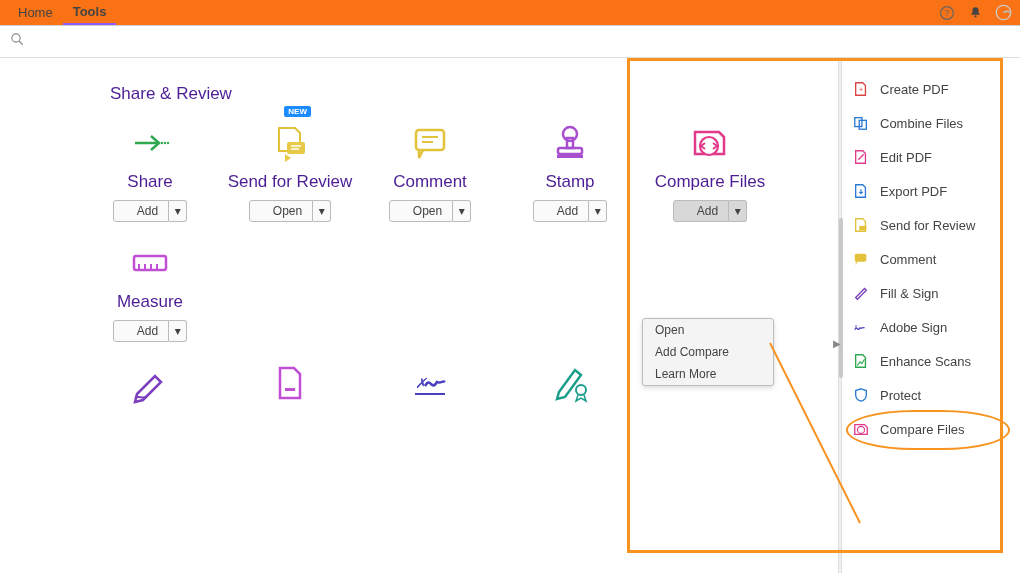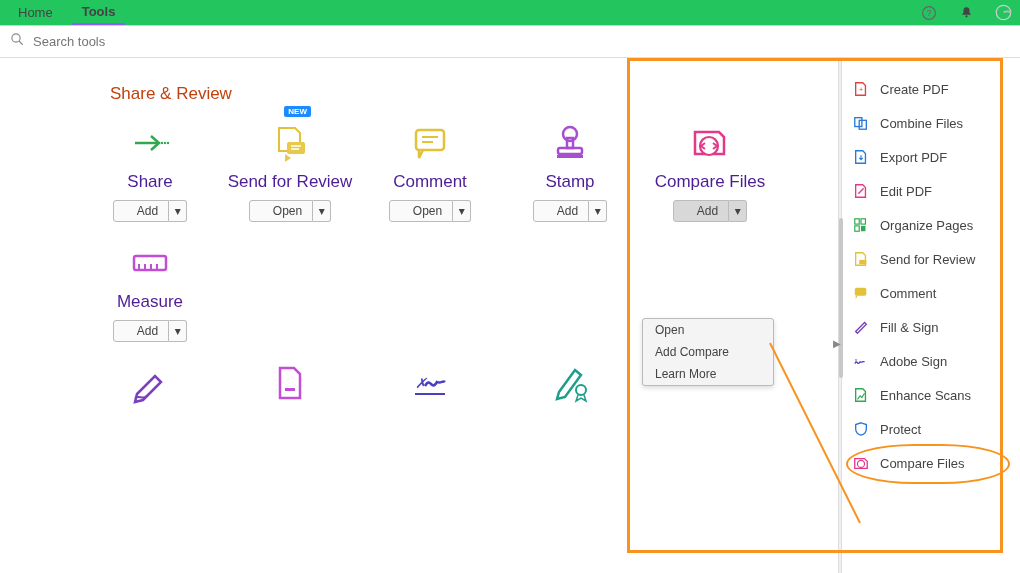--- a/index.html
+++ b/index.html
@@ -1,29 +1,29 @@
 <!DOCTYPE html>
 <html><head>
 <meta charset="utf-8">
 <style>
   * { box-sizing: border-box; }
   html, body { margin: 0; padding: 0; width: 1020px; height: 573px; font-family: Arial, Helvetica, sans-serif; overflow: hidden; background: #fff; }
   
-  .topbar { height: 26px; background: #22c55e; border-bottom: 1px solid #d0d0d0; display: flex; align-items: center; padding: 0 8px; gap: 9px; }
+  .topbar { height: 26px; background: #f97316; border-bottom: 1px solid #d0d0d0; display: flex; align-items: center; padding: 0 8px; }
   .tab { font-size: 13px; color: #444; padding: 4px 10px; cursor: pointer; }
   .tab.active { border-bottom: 2px solid #8b5cf6; font-weight: bold; }
   .topbar-spacer { flex: 1; }
   .corner-icon { width: 18px; height: 18px; margin-left: 10px; display: flex; align-items: center; justify-content: center; }
   
   .searchrow { height: 32px; display: flex; align-items: center; padding: 0 10px; border-bottom: 1px solid #ddd; }
   .searchrow input { border: none; outline: none; font-size: 13px; color: #888; width: 300px; margin-left: 6px; }
   
   .body { display: flex; height: 515px; position: relative; }
   .main { flex: 1; overflow: hidden; padding: 20px 0 0 0; position: relative; }
-  .section-title { font-size: 17px; color: #c2410c; margin: 6px 0 18px 110px; }
+  .section-title { font-size: 17px; color: #4c1d95; margin: 6px 0 18px 110px; }
   .tools-grid { display: flex; flex-wrap: wrap; gap: 0; margin-left: 80px; }
   .tool { width: 140px; display: flex; flex-direction: column; align-items: center; margin-bottom: 20px; }
   .tool-icon { width: 42px; height: 42px; display: flex; align-items: center; justify-content: center; }
   .tool-label { font-size: 17px; color: #4c1d95; margin: 8px 0 8px 0; text-align: center; }
   .btn-group { display: inline-flex; height: 22px; }
   .btn-group button { background: #fafafa; border: 1px solid #bbb; font-size: 12px; color: #444; cursor: pointer; padding: 0 10px; }
   .btn-group button:first-child { border-radius: 3px 0 0 3px; padding-left: 23px; }
   .btn-group button.caret { width: 18px; padding: 0; border-left: none; border-radius: 0 3px 3px 0; }
   .btn-group.active button { background: #d8d8d8; }
   .badge-new { position: absolute; right: 0; top: -16px; background: #1b8cff; color: #fff; font-size: 8px; font-weight: bold; padding: 1px 4px; border-radius: 2px; }
@@ -74,21 +74,20 @@
   </div>
 </div>
 
 <div class="searchrow">
   <span>
     <svg viewBox="0 0 20 20" width="15" height="15">
         <circle cx="8" cy="8" r="5.5" fill="none" stroke="#888" stroke-width="1.5"></circle>
         <line x1="12" y1="12" x2="17" y2="17" stroke="#888" stroke-width="1.5"></line>
       </svg>
   </span>
-  <input placeholder="Search tools" style="">
 </div>
 
 <div class="body">
   <div class="main">
 
     <div class="section-title">Share &amp; Review</div>
     <div class="tools-grid">
 
       <div class="tool">
         <div class="tool-icon">
@@ -261,45 +260,34 @@
           <svg viewBox="0 0 18 18" width="16" height="16">
             <rect x="2" y="3" width="8" height="10" fill="none" stroke="#2b7ad6" stroke-width="1.5"></rect>
             <rect x="7" y="6" width="8" height="10" fill="none" stroke="#2b7ad6" stroke-width="1.5"></rect>
           </svg>
         </span>
       <span class="rp-label">Combine Files</span>
     </div>
     <div class="rp-item">
       <span class="rp-icon">
           <svg viewBox="0 0 18 18" width="16" height="16">
+            <path d="M3 2h8l3 3v11H3z" fill="none" stroke="#e23a8b" stroke-width="1.5"></path>
+            <path d="M6 12l6-6" stroke="#e23a8b" stroke-width="1.5"></path>
+          </svg>
+        </span>
+      <span class="rp-label">Edit PDF</span>
+    </div>
+    <div class="rp-item">
+      <span class="rp-icon">
+          <svg viewBox="0 0 18 18" width="16" height="16">
             <path d="M3 2h8l3 3v11H3z" fill="none" stroke="#2b7ad6" stroke-width="1.5"></path>
             <path d="M9 7v5m-2-2l2 2 2-2" fill="none" stroke="#2b7ad6" stroke-width="1.3"></path>
           </svg>
         </span>
       <span class="rp-label">Export PDF</span>
-    </div>
-    <div class="rp-item">
-      <span class="rp-icon">
-          <svg viewBox="0 0 18 18" width="16" height="16">
-            <path d="M3 2h8l3 3v11H3z" fill="none" stroke="#e23a8b" stroke-width="1.5"></path>
-            <path d="M6 12l6-6" stroke="#e23a8b" stroke-width="1.5"></path>
-          </svg>
-        </span>
-      <span class="rp-label">Edit PDF</span>
-    </div>
-    <div class="rp-item">
-      <span class="rp-icon">
-          <svg viewBox="0 0 18 18" width="16" height="16">
-            <rect x="2" y="2" width="5" height="6" fill="none" stroke="#2fa84f" stroke-width="1.3"></rect>
-            <rect x="9" y="2" width="5" height="6" fill="none" stroke="#2fa84f" stroke-width="1.3"></rect>
-            <rect x="2" y="10" width="5" height="6" fill="none" stroke="#2fa84f" stroke-width="1.3"></rect>
-            <rect x="9" y="10" width="5" height="6" fill="#2fa84f"></rect>
-          </svg>
-        </span>
-      <span class="rp-label">Organize Pages</span>
     </div>
     <div class="rp-item">
       <span class="rp-icon">
           <svg viewBox="0 0 18 18" width="16" height="16">
             <path d="M3 2h8l3 3v11H3z" fill="none" stroke="#e3c23b" stroke-width="1.5"></path>
             <rect x="7" y="10" width="8" height="5" fill="#e3c23b"></rect>
           </svg>
         </span>
       <span class="rp-label">Send for Review</span>
     </div>

